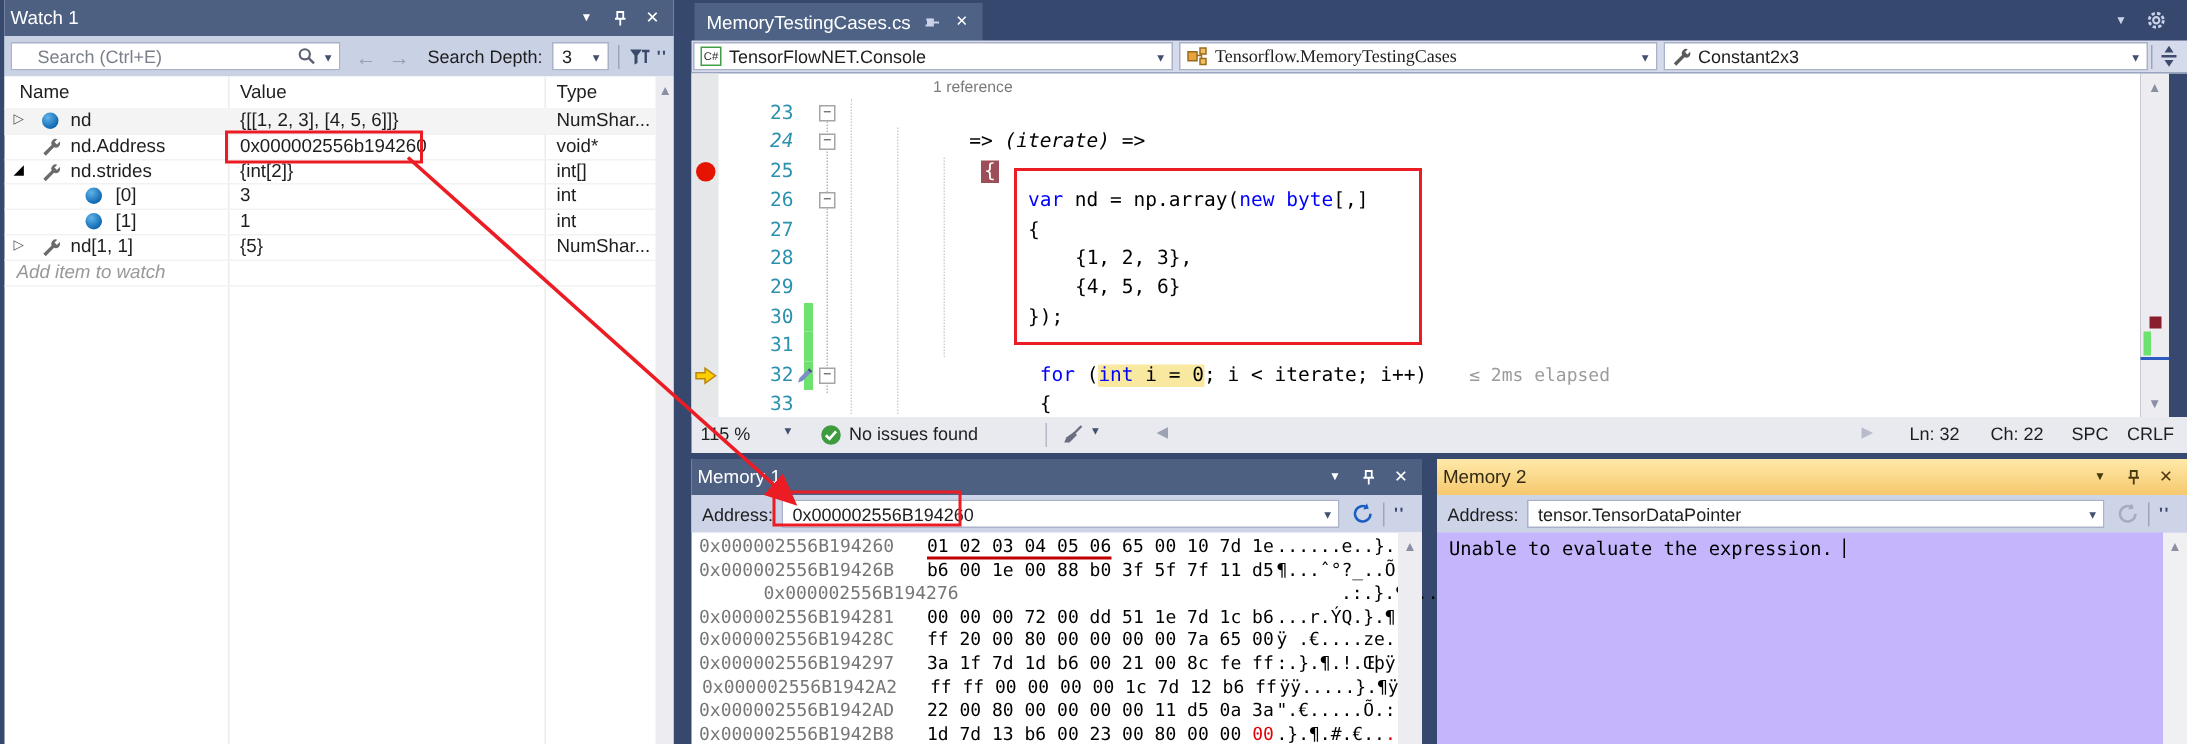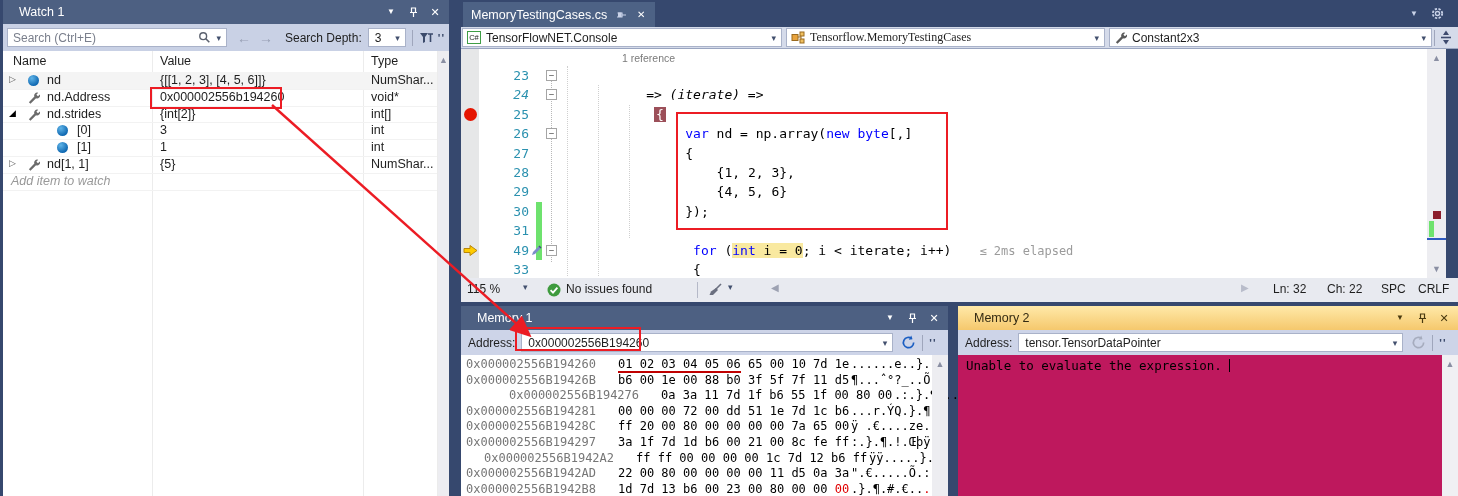--- a/index.html
+++ b/index.html
@@ -3,21 +3,21 @@
 <meta charset="utf-8">
 <style>
   html,body{margin:0;padding:0;}
   body{width:1458px;height:496px;position:relative;overflow:hidden;
        background:#36486E;font-family:"Liberation Sans",sans-serif;
        -webkit-font-smoothing:antialiased;}
   .abs{position:absolute;}
   .panel{position:absolute;}
   .titlebar{position:absolute;left:0;top:0;right:0;height:24px;background:#4D6082;
             color:#fff;font-size:12.5px;display:flex;align-items:center;}
-  .titlebar .t{margin-left:16px;}
+  .titlebar .t{margin-left:4px;}
   .ticons{margin-left:auto;display:flex;align-items:center;gap:10px;margin-right:8px;}
   .ticon{width:12px;height:12px;display:inline-flex;align-items:center;justify-content:center;
          font-size:11px;line-height:1;cursor:default;}
   .gold{background:linear-gradient(#FFE9A9,#F5C86D);color:#332A12;}
   .gold .ticon svg *{stroke:#4A3A10 !important;}
   .gold .ticon{color:#4A3A10;}
   .toolbar{position:absolute;left:0;right:0;top:24px;height:27px;background:#C9D1E5;
            display:flex;align-items:center;font-size:12px;color:#1E1E1E;}
   .combo{background:#fff;border:1px solid #A9B2C9;height:19px;display:flex;align-items:center;
          font-size:12px;color:#1E1E1E;box-sizing:border-box;}
@@ -85,21 +85,21 @@
       <span class="ticon" style="font-size:8px;">▼</span>
       <span class="ticon">
         <svg width="11" height="11" viewBox="0 0 11 11">
             <path d="M3.5 1h4v4.5h-4z M2 5.5h7 M5.5 5.5v4.5" fill="none" stroke="#fff" stroke-width="1.2"></path>
           </svg>
       </span>
       <span class="ticon">✕</span>
     </span>
   </div>
   <div class="toolbar">
-    <div class="combo" style="margin-left:4px;width:220px;">
+    <div class="combo" style="margin-left:4px;width:220px;padding-left:12px;">
       <span style="margin-left:5px;color:#7A7F8C;">Search (Ctrl+E)</span>
       <span style="margin-left:auto;display:flex;align-items:center;">
         <span class="icn">
           <svg width="13" height="13" viewBox="0 0 13 13">
               <circle cx="5.2" cy="5.2" r="3.4" fill="none" stroke="#5B616E" stroke-width="1.4"></circle>
               <path d="M7.8 7.8 L11.3 11.3" stroke="#5B616E" stroke-width="1.6"></path>
             </svg>
         </span>
         <span class="dd">▾</span>
       </span>
@@ -262,21 +262,21 @@
         <div class="codeline" style="top: 36.4px; font-style: italic;"><span class="lnum">24</span><span class="foldbox">−</span><span class="ctext" style="left: 185.13px;"><span class="tok pl">=&gt; (iterate) =&gt;</span></span></div>
         <div class="codeline" style="top: 55.8px;"><span class="bpdot"></span><span class="lnum">25</span><span class="ctext" style="left: 192.96px;"><span class="tok bp">{</span></span></div>
         <div class="codeline" style="top: 75.2px;"><span class="lnum">26</span><span class="foldbox">−</span><span class="ctext" style="left: 224.28px;"><span class="tok kw">var</span><span class="tok pl"> nd = np.array(</span><span class="tok kw">new</span><span class="tok pl"> </span><span class="tok kw">byte</span><span class="tok pl">[,]</span></span></div>
         <div class="codeline" style="top: 94.6px;"><span class="lnum">27</span><span class="ctext" style="left: 224.28px;"><span class="tok pl">{</span></span></div>
         <div class="codeline" style="top: 114px;"><span class="lnum">28</span><span class="ctext" style="left: 255.6px;"><span class="tok pl">{1, 2, 3},</span></span></div>
         <div class="codeline" style="top: 133.4px;"><span class="lnum">29</span><span class="ctext" style="left: 255.6px;"><span class="tok pl">{4, 5, 6}</span></span></div>
         <div class="codeline" style="top: 152.8px;"><span class="chgbar"></span><span class="lnum">30</span><span class="ctext" style="left: 224.28px;"><span class="tok pl">});</span></span></div>
         <div class="codeline" style="top: 172.2px;"><span class="chgbar"></span><span class="lnum">31</span><span class="ctext" style="left: 224.28px;"></span></div>
         <div class="codeline" style="top: 191.6px;"><span class="chgbar"></span><span class="abs" style="left: 2px; top: 3px;"><svg width="15" height="13" viewBox="0 0 15 13">
               <path d="M1 4.5h6V1.5L14 6.5 7 11.5V8.5H1z" fill="#FFCC00" stroke="#B8860B" stroke-width="1"></path>
-            </svg></span><span class="lnum">49</span><span class="abs" style="left: 70px; top: 4px;"><svg width="11" height="11" viewBox="0 0 11 11">
+            </svg></span><span class="lnum">32</span><span class="abs" style="left: 70px; top: 4px;"><svg width="11" height="11" viewBox="0 0 11 11">
               <path d="M1 10 L2 7 L8 1 L10 3 L4 9z" fill="#7B8EC8"></path>
               <path d="M8 1 L10 3" stroke="#44507A" stroke-width="1.4"></path>
             </svg></span><span class="foldbox">−</span><span class="ctext" style="left: 232.11px;"><span class="tok kw">for</span><span class="tok pl"> (</span><span class="tok kw cur">int</span><span class="tok pl cur"> i = 0</span><span class="tok pl">; i &lt; iterate; i++)</span><span class="perftip">≤ 2ms elapsed</span></span></div>
         <div class="codeline" style="top: 211px;"><span class="lnum">33</span><span class="ctext" style="left: 232.11px;"><span class="tok pl">{</span></span></div>
       </div>
   </div>
 
   <div class="scrolltrack" style="left:966px;top:49px;width:19px;height:229px;">
     <span class="sarrow" style="top:4px;">▲</span>
     <span class="sarrow" style="bottom:4px;">▼</span>
@@ -336,34 +336,34 @@
           <path d="M13.5 8a5.5 5.5 0 1 1-2-4.2" fill="none" stroke="#1B5EC2" stroke-width="1.8"></path>
           <path d="M11 0.5 L12.2 4.4 L8.3 5z" fill="#1B5EC2"></path>
         </svg>
     </span>
     <span class="vdiv"></span>
     <span class="ovf" style="margin-right:4px;">''</span>
   </div>
   <div id="mem-rows">
       <div class="memrow" style="left: 0px; top: 51px; width: 470px;"><span class="maddr">0x000002556B194260</span><span class="mhex"><span class="u-red">01 02 03 04 05 06</span> 65 00 10 7d 1e</span><span class="mascii">......e..}.</span></div>
       <div class="memrow" style="left: 0px; top: 66.6px; width: 470px;"><span class="maddr">0x000002556B19426B</span><span class="mhex">b6 00 1e 00 88 b0 3f 5f 7f 11 d5</span><span class="mascii">¶...ˆ°?_..Õ</span></div>
-      <div class="memrow" style="left: 0px; top: 82.2px; width: 470px; margin-left: 43px;"><span class="maddr">0x000002556B194276</span><span class="mhex">0a 3a 11 7d 1f b6 55 1f 00 80 00</span><span class="mascii">.:.}.¶U..€.</span></div>
+      <div class="memrow" style="left: 0px; top: 82.2px; width: 470px; margin-left: 43px;"><span class="maddr">0x000002556B194276</span><span class="mascii">.:.}.¶U..€.</span></div>
       <div class="memrow" style="left: 0px; top: 97.8px; width: 470px;"><span class="maddr">0x000002556B194281</span><span class="mhex">00 00 00 72 00 dd 51 1e 7d 1c b6</span><span class="mascii">...r.ÝQ.}.¶</span></div>
       <div class="memrow" style="left: 0px; top: 113.4px; width: 470px;"><span class="maddr">0x000002556B19428C</span><span class="mhex">ff 20 00 80 00 00 00 00 7a 65 00</span><span class="mascii">ÿ .€....ze.</span></div>
       <div class="memrow" style="left: 0px; top: 129px; width: 470px;"><span class="maddr">0x000002556B194297</span><span class="mhex">3a 1f 7d 1d b6 00 21 00 8c fe ff</span><span class="mascii">:.}.¶.!.Œþÿ</span></div>
-      <div class="memrow" style="left: 18px; top: 144.6px; width: 470px;"><span class="maddr">0x000002556B1942A2</span><span class="mhex">ff ff 00 00 00 00 1c 7d 12 b6 ff</span><span class="mascii">ÿÿ.....}.¶ÿ</span></div>
+      <div class="memrow" style="left: 2px; top: 144.6px; width: 470px;"><span class="maddr">0x000002556B1942A2</span><span class="mhex">ff ff 00 00 00 00 1c 7d 12 b6 ff</span><span class="mascii">ÿÿ.....}.¶ÿ</span></div>
       <div class="memrow" style="left: 0px; top: 160.2px; width: 470px;"><span class="maddr">0x000002556B1942AD</span><span class="mhex">22 00 80 00 00 00 00 11 d5 0a 3a</span><span class="mascii">".€.....Õ.:</span></div>
       <div class="memrow" style="left: 0px; top: 175.8px; width: 562px;"><span class="maddr">0x000002556B1942B8</span><span class="mhex">1d 7d 13 b6 00 23 00 80 00 00 <span class="red">00</span></span><span class="mascii">.}.¶.#.€..<span class="red">.</span></span></div>
     </div>
   <div class="scrolltrack" style="left:471px;top:49px;width:16px;bottom:0;">
     <span class="sarrow" style="top:4px;">▲</span>
   </div>
 </div>
 
-<div class="panel" style="left:958px;top:306px;width:500px;height:190px;background:#be185d;">
+<div class="panel" style="left:958px;top:306px;width:500px;height:190px;background:#c4b5fd;">
   <div class="titlebar gold">
     <span class="t">Memory 2</span>
     <span class="ticons">
       <span class="ticon" style="font-size:8px;">▼</span>
       <span class="ticon">
         <svg width="11" height="11" viewBox="0 0 11 11">
             <path d="M3.5 1h4v4.5h-4z M2 5.5h7 M5.5 5.5v4.5" fill="none" stroke="#4A3A10" stroke-width="1.2"></path>
           </svg>
       </span>
       <span class="ticon">✕</span>

